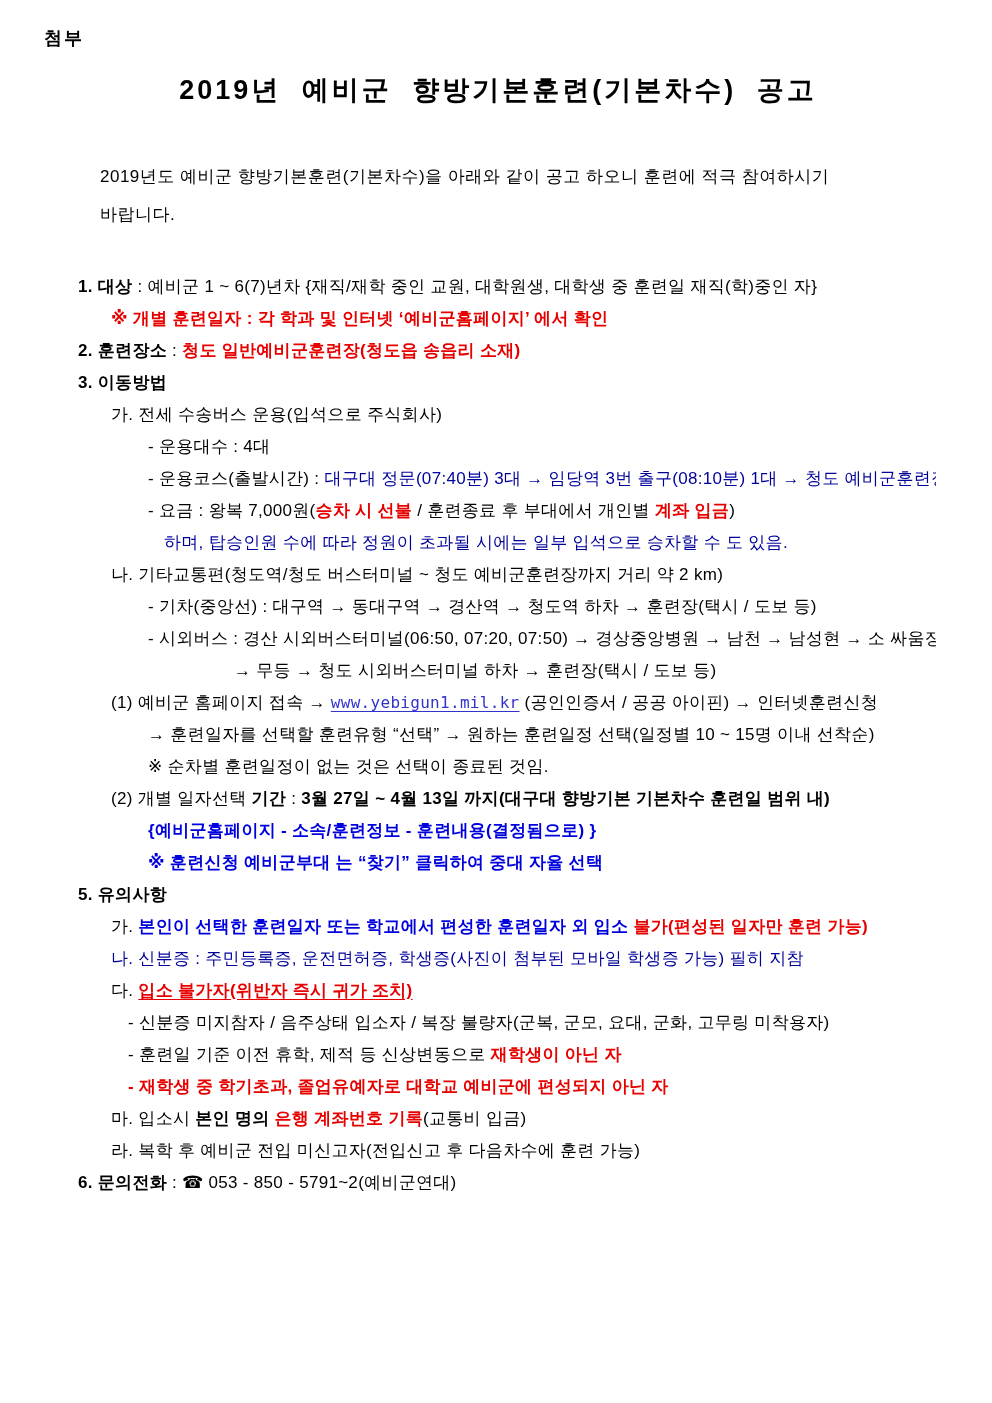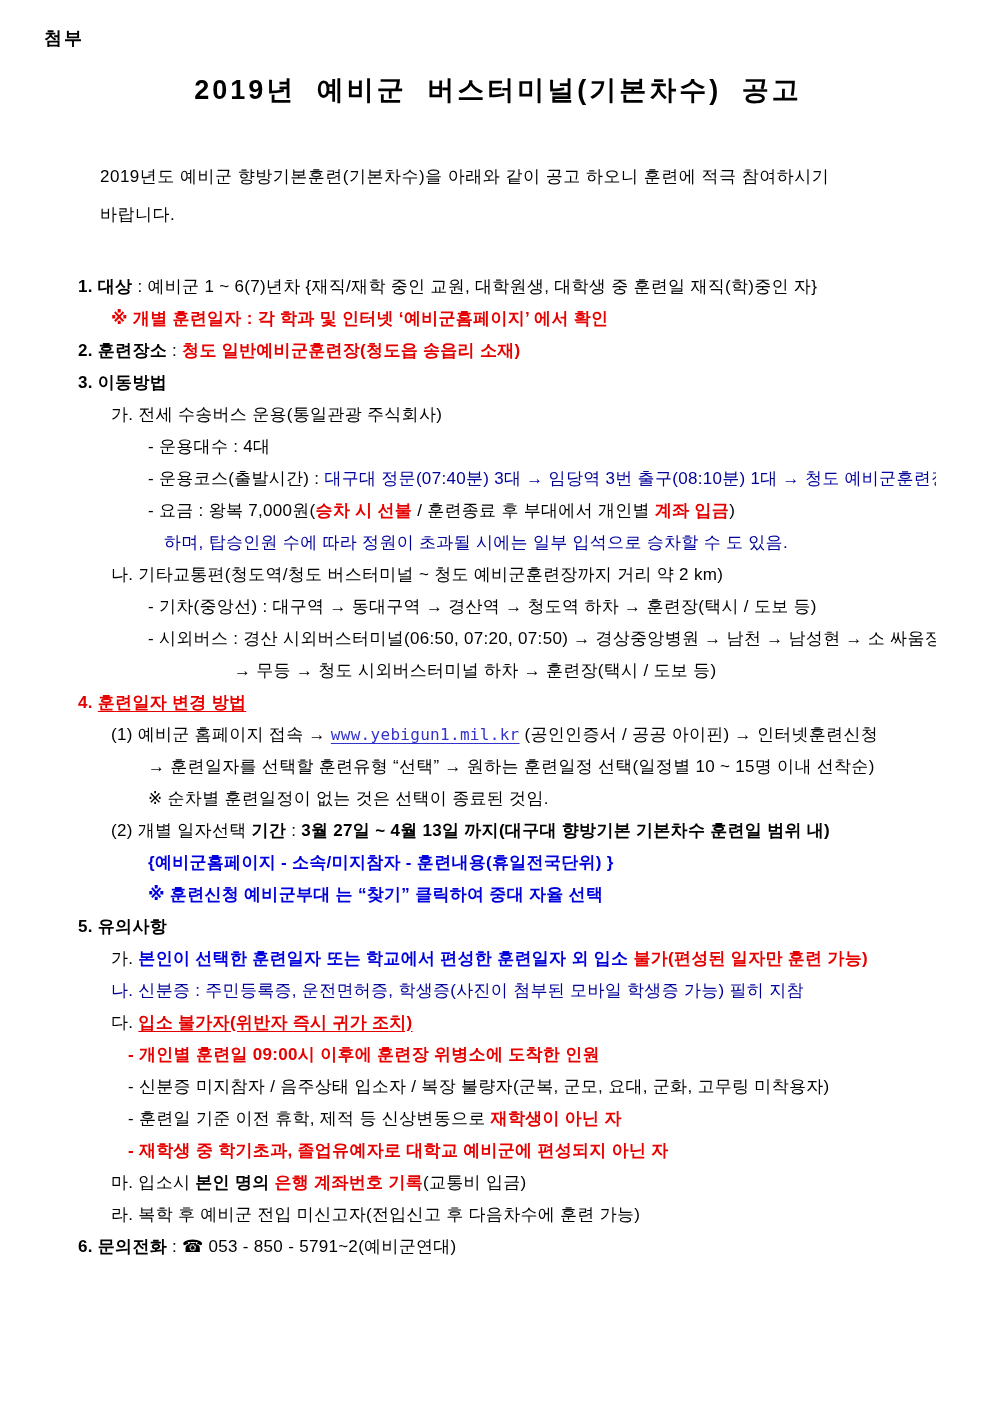--- a/index.html
+++ b/index.html
@@ -42,51 +42,49 @@
   .seg-l {
     color:var(--link); text-decoration:underline; text-underline-offset:3px;
     font-family:"DejaVu Sans Mono","Liberation Mono",monospace; font-size:16px; cursor:pointer;
   }
 </style>
 </head>
 <body>
 
 <div class="page">
   <div class="attach">첨부</div>
-  <h1 class="title">2019년 예비군 버스터미널(기본차수) 공고</h1>
+  <h1 class="title">2019년 예비군 향방기본훈련(기본차수) 공고</h1>
   <div class="intro">
       <div>2019년도 예비군 향방기본훈련(기본차수)을 아래와 같이 공고 하오니 훈련에 적극 참여하시기</div>
       <div>바랍니다.</div>
     </div>
   <div class="doc-lines" id="lines">
       <div class="line lv0"><span class="seg-bb">1. 대상</span><span class="seg-b"> : 예비군 1 ~ 6(7)년차 {재직/재학 중인 교원, 대학원생, 대학생 중 훈련일 재직(학)중인 자}</span></div>
       <div class="line lv1"><span class="seg-r">※ 개별 훈련일자 : 각 학과 및 인터넷 ‘예비군홈페이지’ 에서 확인</span></div>
       <div class="line lv0"><span class="seg-bb">2. 훈련장소</span><span class="seg-b"> : </span><span class="seg-r">청도 일반예비군훈련장(청도읍 송읍리 소재)</span></div>
       <div class="line lv0"><span class="seg-bb">3. 이동방법</span></div>
-      <div class="line lv1"><span class="seg-b">가. 전세 수송버스 운용(통일관광 주식회사)</span></div>
+      <div class="line lv1"><span class="seg-b">가. 전세 수송버스 운용(입석으로 주식회사)</span></div>
       <div class="line lv3"><span class="seg-b">- 운용대수 : 4대</span></div>
       <div class="line lv3"><span class="seg-b">- 운용코스(출발시간) : </span><span class="seg-n">대구대 정문(07:40분) 3대 → 임당역 3번 출구(08:10분) 1대 → 청도 예비군훈련장</span></div>
       <div class="line lv3"><span class="seg-b">- 요금 : 왕복 7,000원(</span><span class="seg-r">승차 시 선불</span><span class="seg-b"> / 훈련종료 후 부대에서 개인별 </span><span class="seg-r">계좌 입금</span><span class="seg-b">)</span></div>
       <div class="line lv4"><span class="seg-n">하며, 탑승인원 수에 따라 정원이 초과될 시에는 일부 입석으로 승차할 수 도 있음.</span></div>
       <div class="line lv1"><span class="seg-b">나. 기타교통편(청도역/청도 버스터미널 ~ 청도 예비군훈련장까지 거리 약 2 km)</span></div>
       <div class="line lv3"><span class="seg-b">- 기차(중앙선) : 대구역 → 동대구역 → 경산역 → 청도역 하차 → 훈련장(택시 / 도보 등)</span></div>
       <div class="line lv3"><span class="seg-b">- 시외버스 : 경산 시외버스터미널(06:50, 07:20, 07:50) → 경상중앙병원 → 남천 → 남성현 → 소 싸움장</span></div>
       <div class="line lv6"><span class="seg-b">→ 무등 → 청도 시외버스터미널 하차 → 훈련장(택시 / 도보 등)</span></div>
-      <div class="line lv0"><span class="seg-r">4. </span><span class="seg-ru">훈련일자 변경 방법</span></div>
       <div class="line lv1"><span class="seg-b">(1) 예비군 홈페이지 접속 → </span><span class="seg-l">www.yebigun1.mil.kr</span><span class="seg-b"> (공인인증서 / 공공 아이핀) → 인터넷훈련신청</span></div>
       <div class="line lv3"><span class="seg-b">→ 훈련일자를 선택할 훈련유형 “선택” → 원하는 훈련일정 선택(일정별 10 ~ 15명 이내 선착순)</span></div>
       <div class="line lv3"><span class="seg-b">※ 순차별 훈련일정이 없는 것은 선택이 종료된 것임.</span></div>
       <div class="line lv1"><span class="seg-b">(2) 개별 일자선택 </span><span class="seg-bb">기간</span><span class="seg-b"> : </span><span class="seg-bb">3월 27일 ~ 4월 13일 까지(대구대 향방기본 기본차수 훈련일 범위 내)</span></div>
-      <div class="line lv3"><span class="seg-nb">{예비군홈페이지 - 소속/미지참자 - 훈련내용(휴일전국단위) }</span></div>
+      <div class="line lv3"><span class="seg-nb">{예비군홈페이지 - 소속/훈련정보 - 훈련내용(결정됨으로) }</span></div>
       <div class="line lv3"><span class="seg-nb">※ 훈련신청 예비군부대 는 “찾기” 클릭하여 중대 자율 선택</span></div>
       <div class="line lv0"><span class="seg-bb">5. 유의사항</span></div>
       <div class="line lv1"><span class="seg-b">가. </span><span class="seg-nb">본인이 선택한 훈련일자 또는 학교에서 편성한 훈련일자 외 입소 </span><span class="seg-r">불가(편성된 일자만 훈련 가능)</span></div>
       <div class="line lv1"><span class="seg-n">나. 신분증 : 주민등록증, 운전면허증, 학생증(사진이 첨부된 모바일 학생증 가능) 필히 지참</span></div>
       <div class="line lv1"><span class="seg-b">다. </span><span class="seg-ru">입소 불가자(위반자 즉시 귀가 조치)</span></div>
-      <div class="line lv2"><span class="seg-r">- 개인별 훈련일 09:00시 이후에 훈련장 위병소에 도착한 인원</span></div>
       <div class="line lv2"><span class="seg-b">- 신분증 미지참자 / 음주상태 입소자 / 복장 불량자(군복, 군모, 요대, 군화, 고무링 미착용자)</span></div>
       <div class="line lv2"><span class="seg-b">- 훈련일 기준 이전 휴학, 제적 등 신상변동으로 </span><span class="seg-r">재학생이 아닌 자</span></div>
       <div class="line lv2"><span class="seg-r">- 재학생 중 학기초과, 졸업유예자로 대학교 예비군에 편성되지 아닌 자</span></div>
       <div class="line lv1"><span class="seg-b">마. 입소시 </span><span class="seg-bb">본인 명의</span><span class="seg-b"> </span><span class="seg-r">은행 계좌번호 기록</span><span class="seg-b">(교통비 입금)</span></div>
       <div class="line lv1"><span class="seg-b">라. 복학 후 예비군 전입 미신고자(전입신고 후 다음차수에 훈련 가능)</span></div>
       <div class="line lv0"><span class="seg-bb">6. 문의전화</span><span class="seg-b"> : ☎ 053 - 850 - 5791~2(예비군연대)</span></div>
     </div>
 </div>
 
 </body></html>

